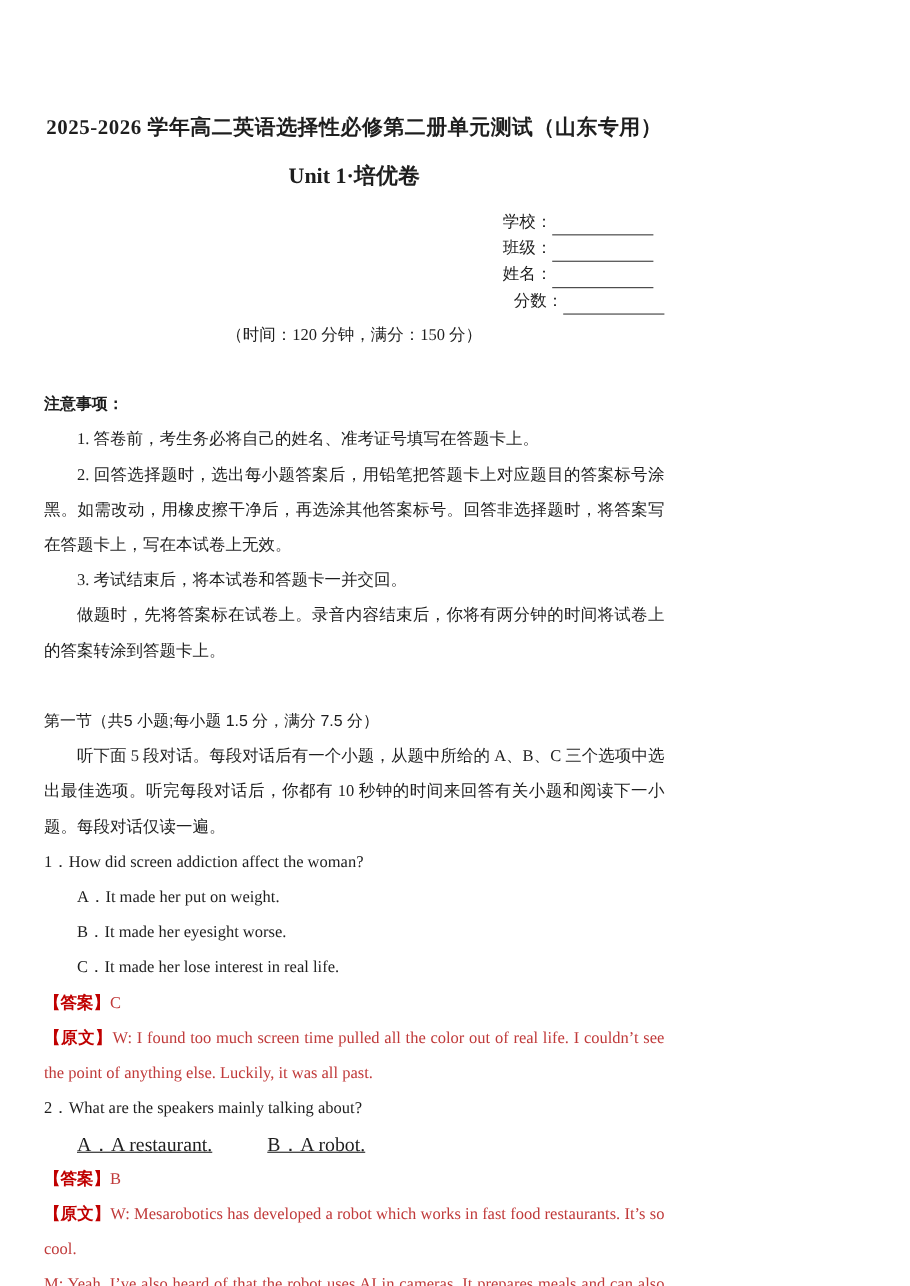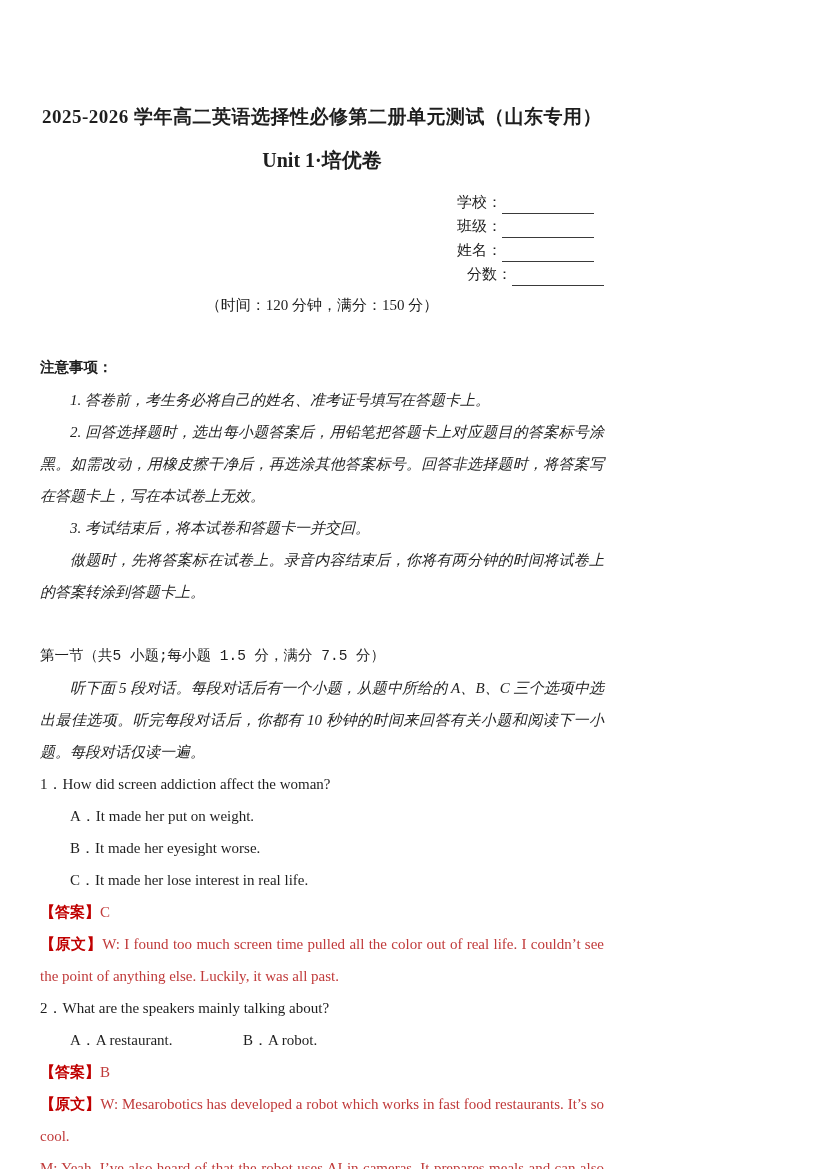--- a/index.html
+++ b/index.html
@@ -19,26 +19,26 @@
   }
   .fields{
     display:flex;justify-content:center;align-items:flex-end;
     font-size:15px;line-height:24px;margin-bottom:4px;flex-direction:column;
   }
   .field{white-space:nowrap;margin-right:10px;}
   .field:last-child{margin-right:0;}
   .blank{display:inline-block;width:92px;height:17px;border-bottom:1px solid #3a3a3a;vertical-align:bottom;}
   .timeline{text-align:center;font-size:15px;line-height:30px;margin-bottom:8px;}
   p{margin:0;font-size:15px;line-height:32px;}
-  .hei{font-family:Liberation Mono, monospace;font-size:14.5px;margin-top:32px;}
+  .hei{font-family:Liberation Sans, sans-serif;font-size:14.5px;margin-top:32px;}
   .bold{font-weight:bold;}
-  .indent{text-indent:2em;font-style:italic;}
+  .indent{text-indent:2em;}
   .justify{text-align:justify;}
   .option{padding-left:30px;}
-  .options-row{display:flex;padding-left:30px;font-size:15px;line-height:32px;}
+  .options-row{display:flex;padding-left:30px;font-size:18px;line-height:32px;text-decoration:underline;}
   .opt-a{width:173px;}
   .opt-b{width:195px;}
   .opt-c{flex:1;}
   .rlabel{color:#c00000;font-weight:bold;}
   .rtext{color:#c03a3a;}
 </style>
 </head>
 <body>
 
 <div class="page">

